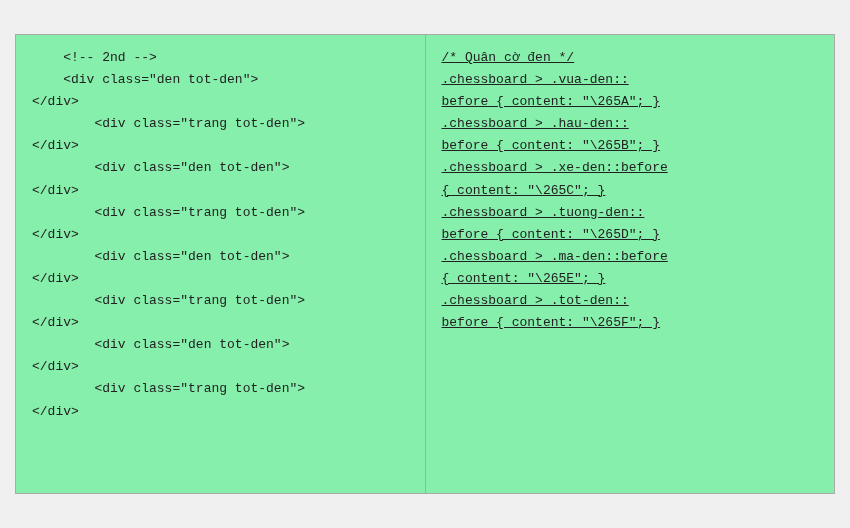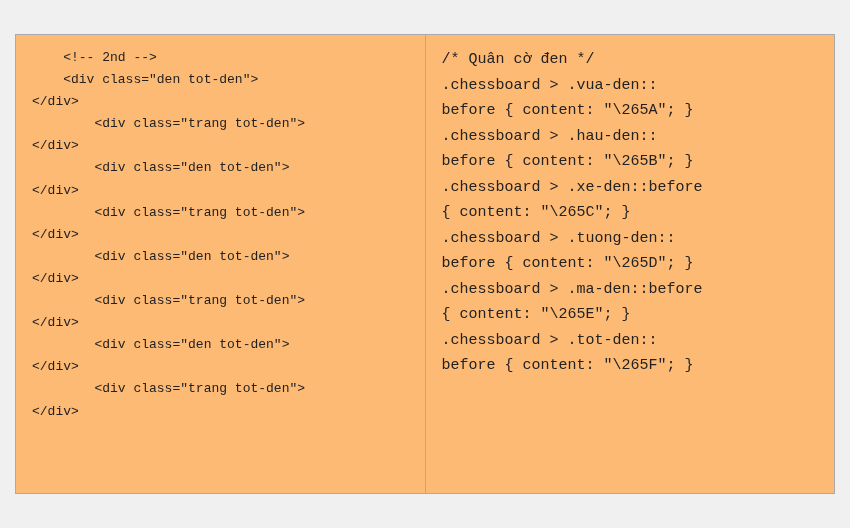--- a/index.html
+++ b/index.html
@@ -14,42 +14,43 @@
       justify-content: center;
       align-items: center;
       width: 850px;
       height: 528px;
       font-family: 'Courier New', Courier, monospace;
     }
 
     .code-container {
       display: flex;
       border: 1px solid #aaa;
-      background: #fdba74;
+      background: #86efac;
       width: 820px;
       min-height: 460px;
     }
 
     .left-panel {
       flex: 1;
       border-right: 1px solid #aaa;
       padding: 12px 16px;
       font-size: 13px;
       line-height: 1.7;
       color: #222;
       white-space: pre;
     }
 
     .right-panel {
       flex: 1;
       padding: 12px 16px;
-      font-size: 15px;
+      font-size: 13px;
       line-height: 1.7;
       color: #222;
       white-space: pre-wrap;
+      text-decoration: underline;
     }
 
     .code-line {
       display: block;
     }
   </style>
 </head>
 <body>
 
 <div class="code-container">

